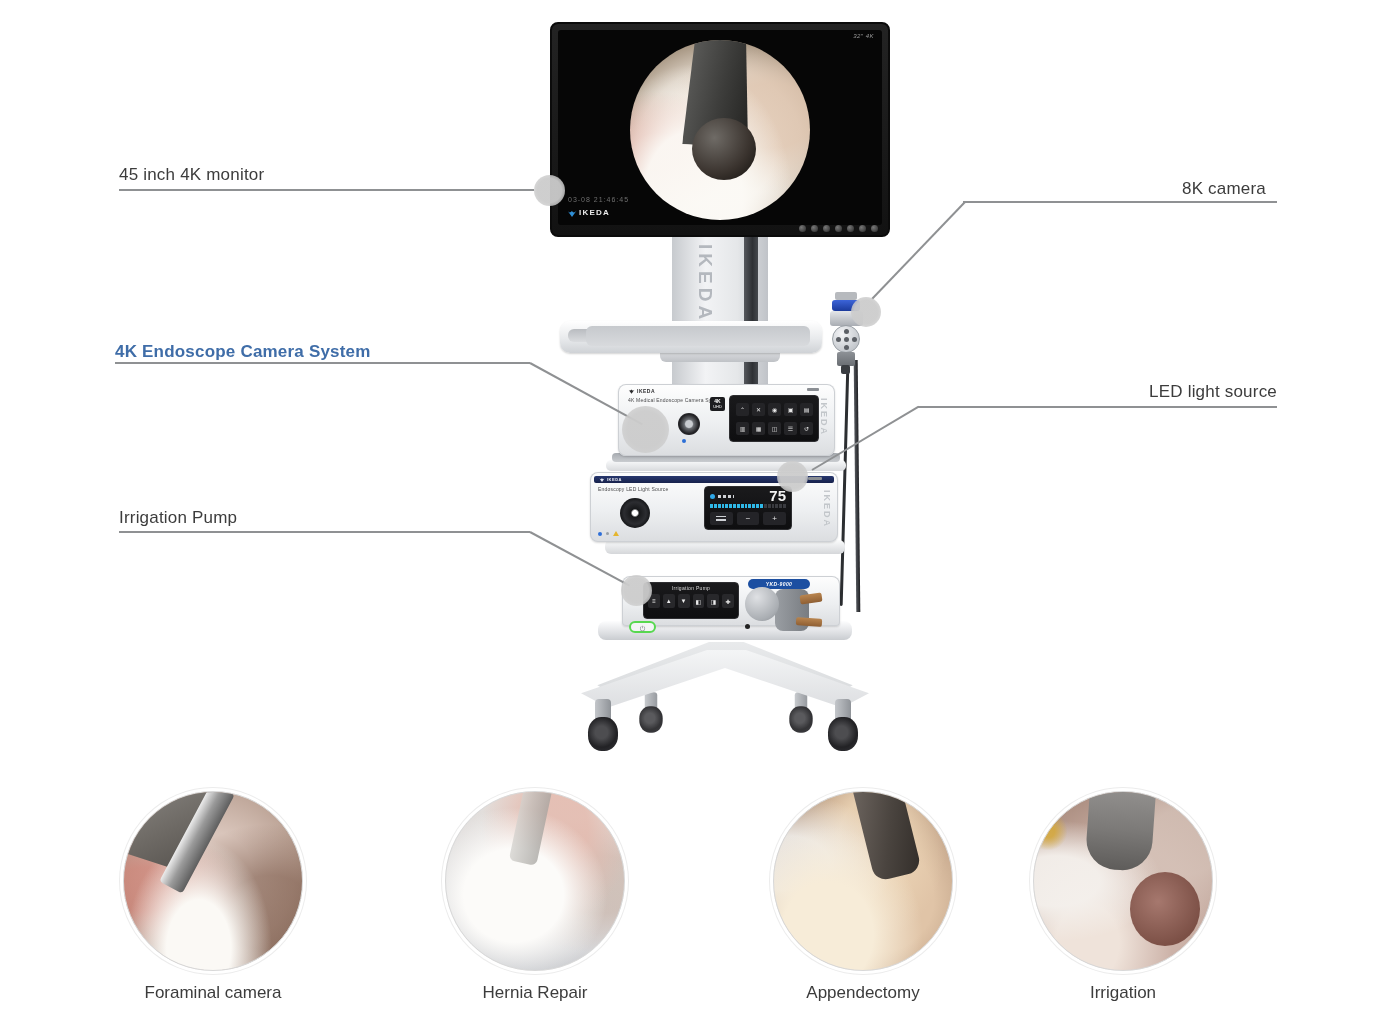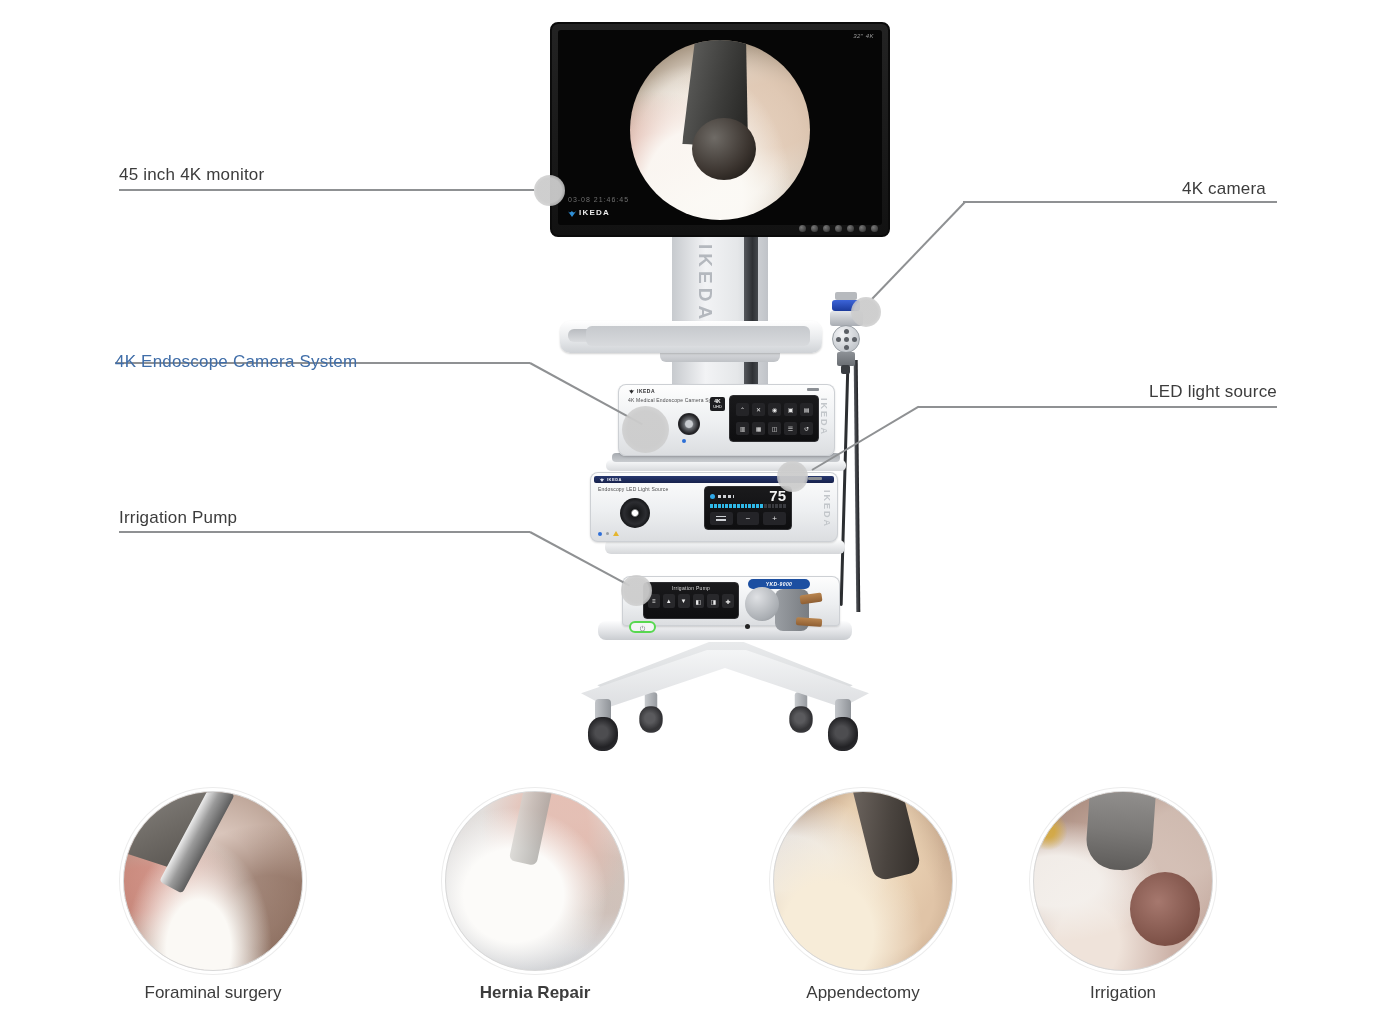--- a/index.html
+++ b/index.html
@@ -198,26 +198,26 @@
 </style>
 </head>
 <body>
 
 <div class="stage">
 
   <div class="co-label" style="left:119px;top:165px;">45 inch 4K monitor</div>
   <div class="co-line" style="left:119px;top:189px;width:415px;"></div>
   <div class="marker" style="left:534px;top:175px;width:31px;height:31px;"></div>
 
-  <div class="co-label" style="right:134px;top:179px;">4K camera</div>
+  <div class="co-label" style="right:134px;top:179px;">8K camera</div>
   <div class="co-line" style="left:963px;top:201px;width:314px;"></div>
   <div class="co-diag" style="left:872px;top:298px;width:134px;transform:rotate(-46.2deg);"></div>
   <div class="marker" style="left:851px;top:297px;width:30px;height:30px;"></div>
 
-  <div class="co-label blue" style="left:115px;top:352px;">4K Endoscope Camera System</div>
+  <div class="co-label blue" style="left:115px;top:342px;font-weight:bold;">4K Endoscope Camera System</div>
   <div class="co-line" style="left:115px;top:362px;width:415px;"></div>
   <div class="co-diag" style="left:530px;top:362px;width:128px;transform:rotate(28.6deg);"></div>
   <div class="marker" style="left:622px;top:406px;width:47px;height:47px;"></div>
 
   <div class="co-label" style="right:123px;top:382px;">LED light source</div>
   <div class="co-line" style="left:918px;top:406px;width:359px;"></div>
   <div class="co-diag" style="left:812px;top:469px;width:124px;transform:rotate(-30.7deg);"></div>
   <div class="marker" style="left:777px;top:461px;width:31px;height:31px;"></div>
 
   <div class="co-label" style="left:119px;top:508px;">Irrigation Pump</div>
@@ -401,18 +401,18 @@
   <div class="wheel" style="left:828px;top:699px;">
     <div class="fork"></div>
       <div class="tire"></div>
   </div>
 
   <div class="circle ph ph1" style="left:123px;top:791px;"></div>
   <div class="circle ph ph2" style="left:445px;top:791px;"></div>
   <div class="circle ph ph3" style="left:773px;top:791px;"></div>
   <div class="circle ph ph4" style="left:1033px;top:791px;"></div>
 
-  <div class="g-label" style="left:103px;">Foraminal surgery</div>
-  <div class="g-label" style="left:425px;font-weight:bold;">Hernia Repair</div>
+  <div class="g-label" style="left:103px;">Foraminal camera</div>
+  <div class="g-label" style="left:425px;">Hernia Repair</div>
   <div class="g-label" style="left:753px;">Appendectomy</div>
   <div class="g-label" style="left:1013px;">Irrigation</div>
 
 </div>
 
 </body></html>

